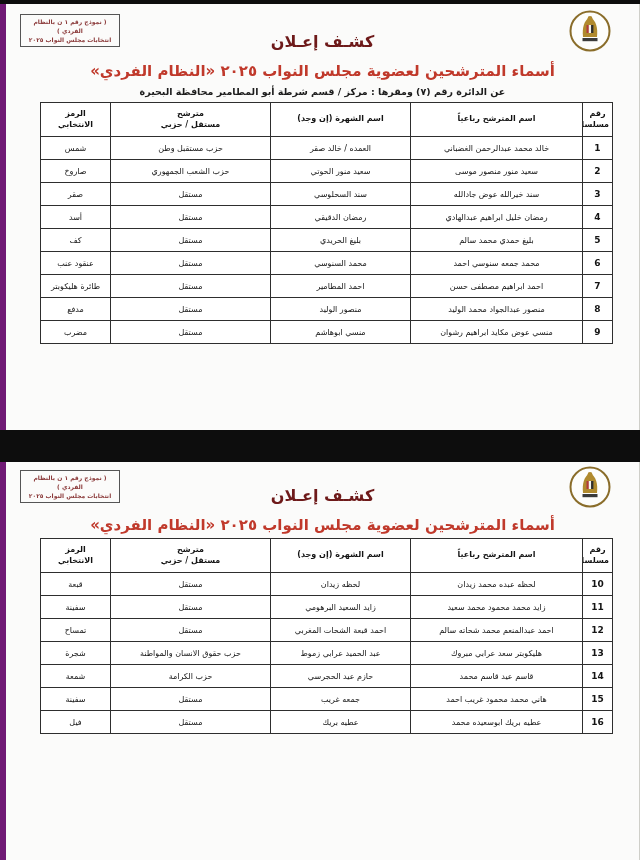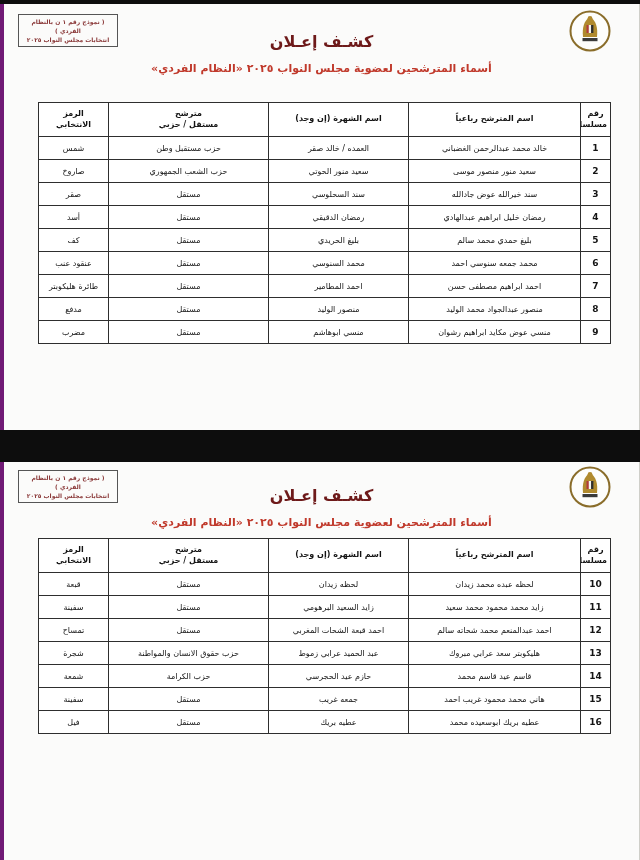--- a/index.html
+++ b/index.html
@@ -7,21 +7,21 @@
   body {
     background:#0d0d0d;
     font-family:"DejaVu Sans", sans-serif;
     position:relative;
     overflow:hidden;
     direction:rtl;
   }
   .page {
     position:absolute; left:0; right:0;
     background:#fbfbfa;
-    border-left:4px solid #701a75;
+    border-left:6px solid #701a75;
     border-right:1px solid #cfcfc9;
   }
   #page1 { top:4px; height:426px; }
   #page2 { top:462px; height:398px; }
   .black-band { position:absolute; left:0; right:0; background:#0d0d0d; }
   #band-top { top:0; height:4px; }
   #band-mid { top:430px; height:32px; }
 
   .form-box {
     position:absolute; left:14px; top:10px;
@@ -39,21 +39,21 @@
   }
   .doc-title {
     position:absolute; left:0; right:0; top:28px;
     text-align:center;
     font-size:16px; font-weight:bold;
     color:#6e1a1a; letter-spacing:1px;
   }
   .doc-subtitle {
     position:absolute; left:0; right:0; top:58px;
     text-align:center;
-    font-size:11px; font-weight:bold;
+    font-size:15px; font-weight:bold;
     color:#c0392b;
   }
   .district-line {
     position:absolute; left:0; right:0; top:82px;
     text-align:center;
     font-size:9.5px; font-weight:bold;
     color:#1c1c1c;
   }
   #page2 .form-box { top:8px; }
   #page2 .emblem { top:4px; }
@@ -104,20 +104,21 @@
       <circle cx="21" cy="8.5" r="2.4" fill="#b08a2e"></circle>
       <rect x="17.5" y="15" width="2.3" height="8" fill="#b03a3a"></rect>
       <rect x="19.8" y="15" width="2.3" height="8" fill="#f3f3f0"></rect>
       <rect x="22.1" y="15" width="2.3" height="8" fill="#2e2e2e"></rect>
       <rect x="13.5" y="28" width="15" height="3.2" fill="#3a3a3a"></rect>
     </svg>
   </span>
 
   <h1 class="doc-title">كشـف إعـلان</h1>
   <h2 class="doc-subtitle">أسماء المترشحين لعضوية مجلس النواب ٢٠٢٥ «النظام الفردي»</h2>
+  <div class="district-line">عن الدائرة رقم (٧)    ومقرها : مركز / قسم شرطة  أبو المطامير    محافظة البحيرة</div>
 
   <table class="cand" dir="rtl">
     <colgroup>
       <col class="c-no">
         <col class="c-name">
         <col class="c-fame">
         <col class="c-party">
         <col class="c-symbol">
     </colgroup>
     <thead>

